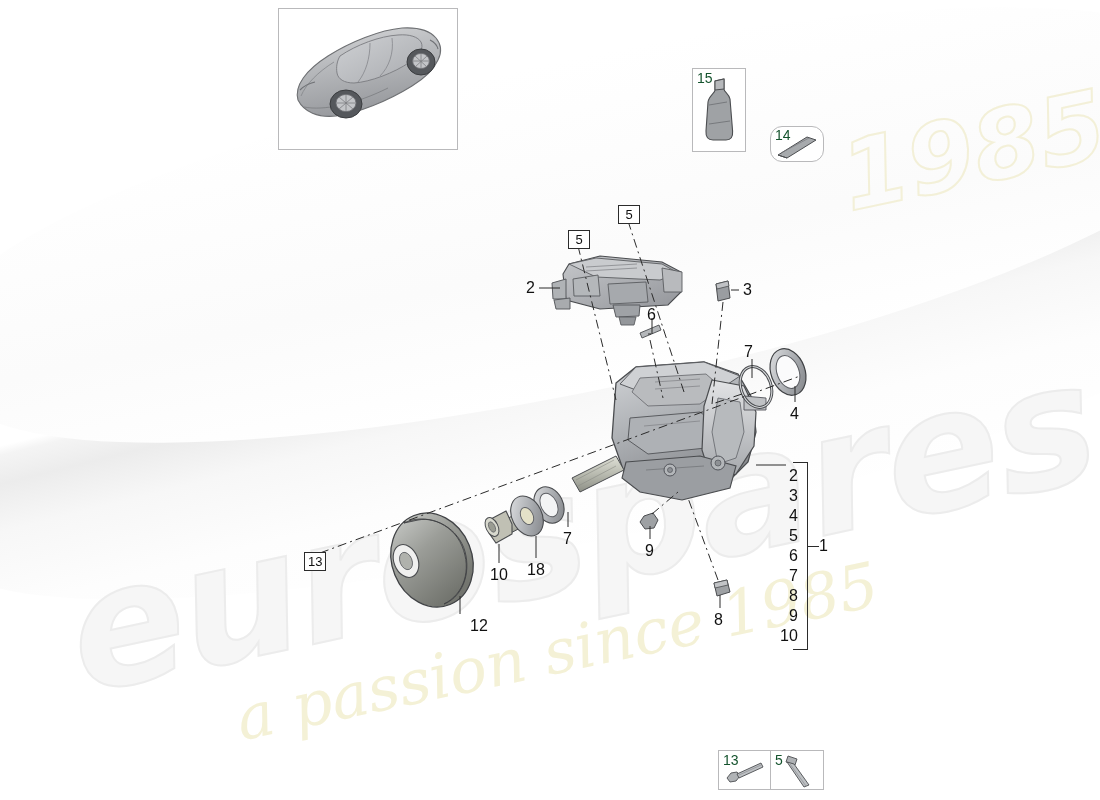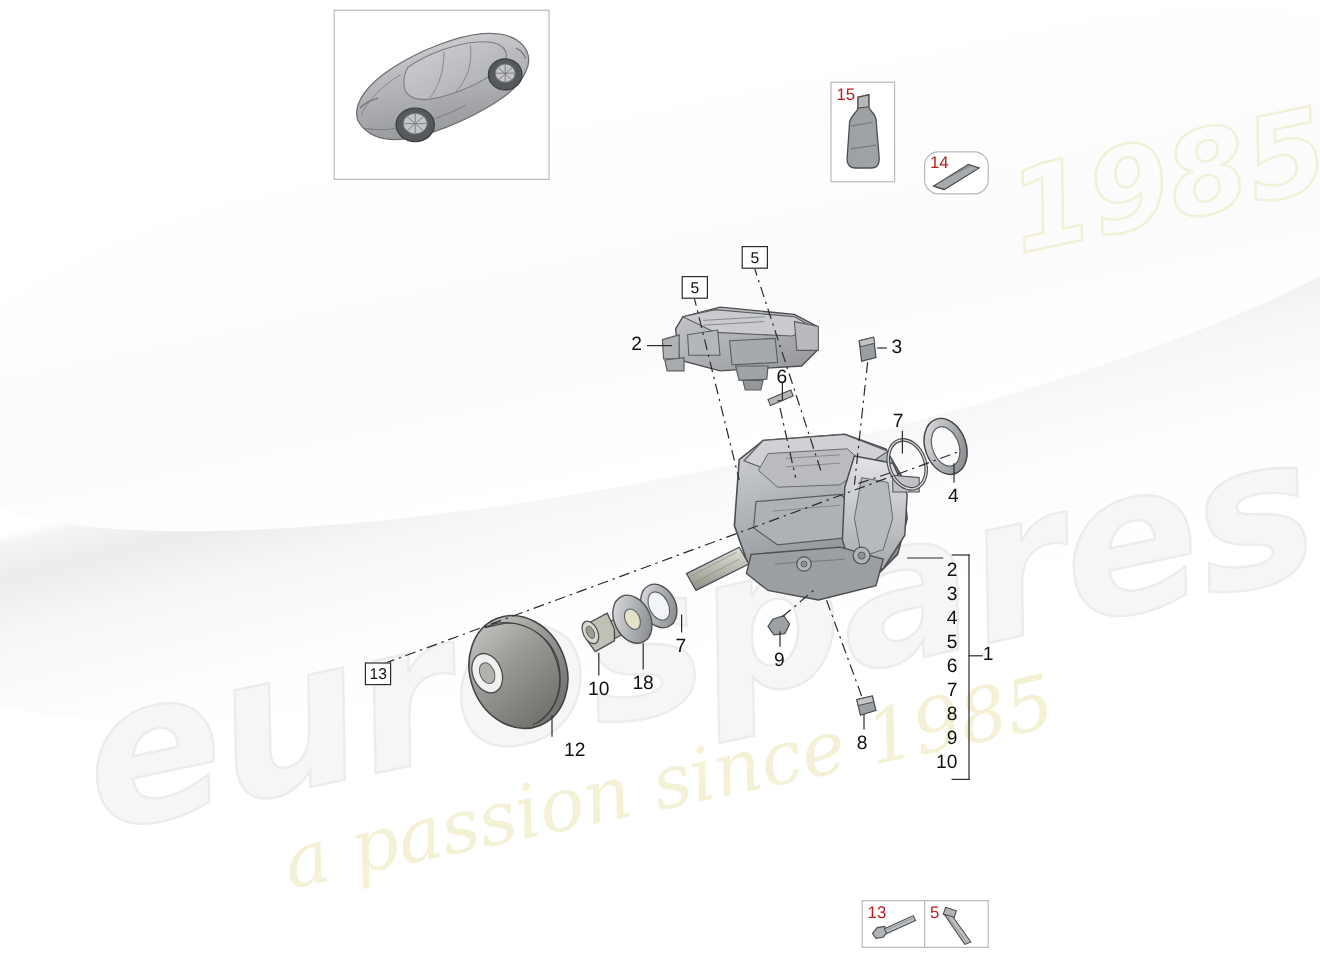--- a/index.html
+++ b/index.html
@@ -23,21 +23,21 @@
   .wm-year{position:absolute;font-family:"DejaVu Sans",sans-serif;font-weight:700;
     font-style:italic;font-size:96px;color:transparent;
     -webkit-text-stroke:2px #f3f0d8;white-space:nowrap;
     left:840px;top:95px;transform:rotate(-12deg);}
   .wm-script{position:absolute;font-family:"DejaVu Serif",serif;font-style:italic;
     font-size:62px;color:#f4f1d6;white-space:nowrap;
     left:230px;top:615px;transform:rotate(-12deg);}
 
   
   .frame{position:absolute;border:1px solid #b9b9bb;background:#ffffff;}
-  .frame-lbl{position:absolute;font-size:14px;line-height:1;color:#b91c1c;}
+  .frame-lbl{position:absolute;font-size:14px;line-height:1;color:#14532d;}
   .boxnum{position:absolute;border:1px solid #2b2b2b;background:#fff;
     font-size:13px;line-height:15px;text-align:center;color:#111;
     padding:1px 3px;min-width:14px;}
   .num{position:absolute;font-size:16px;line-height:16px;color:#111;}
   .ln{position:absolute;background:#2b2b2b;}
   .ln-h{height:1px;}
   .ln-v{width:1px;}
   svg.overlay{position:absolute;left:0;top:0;width:1100px;height:800px;
     pointer-events:none;overflow:visible;}
 

